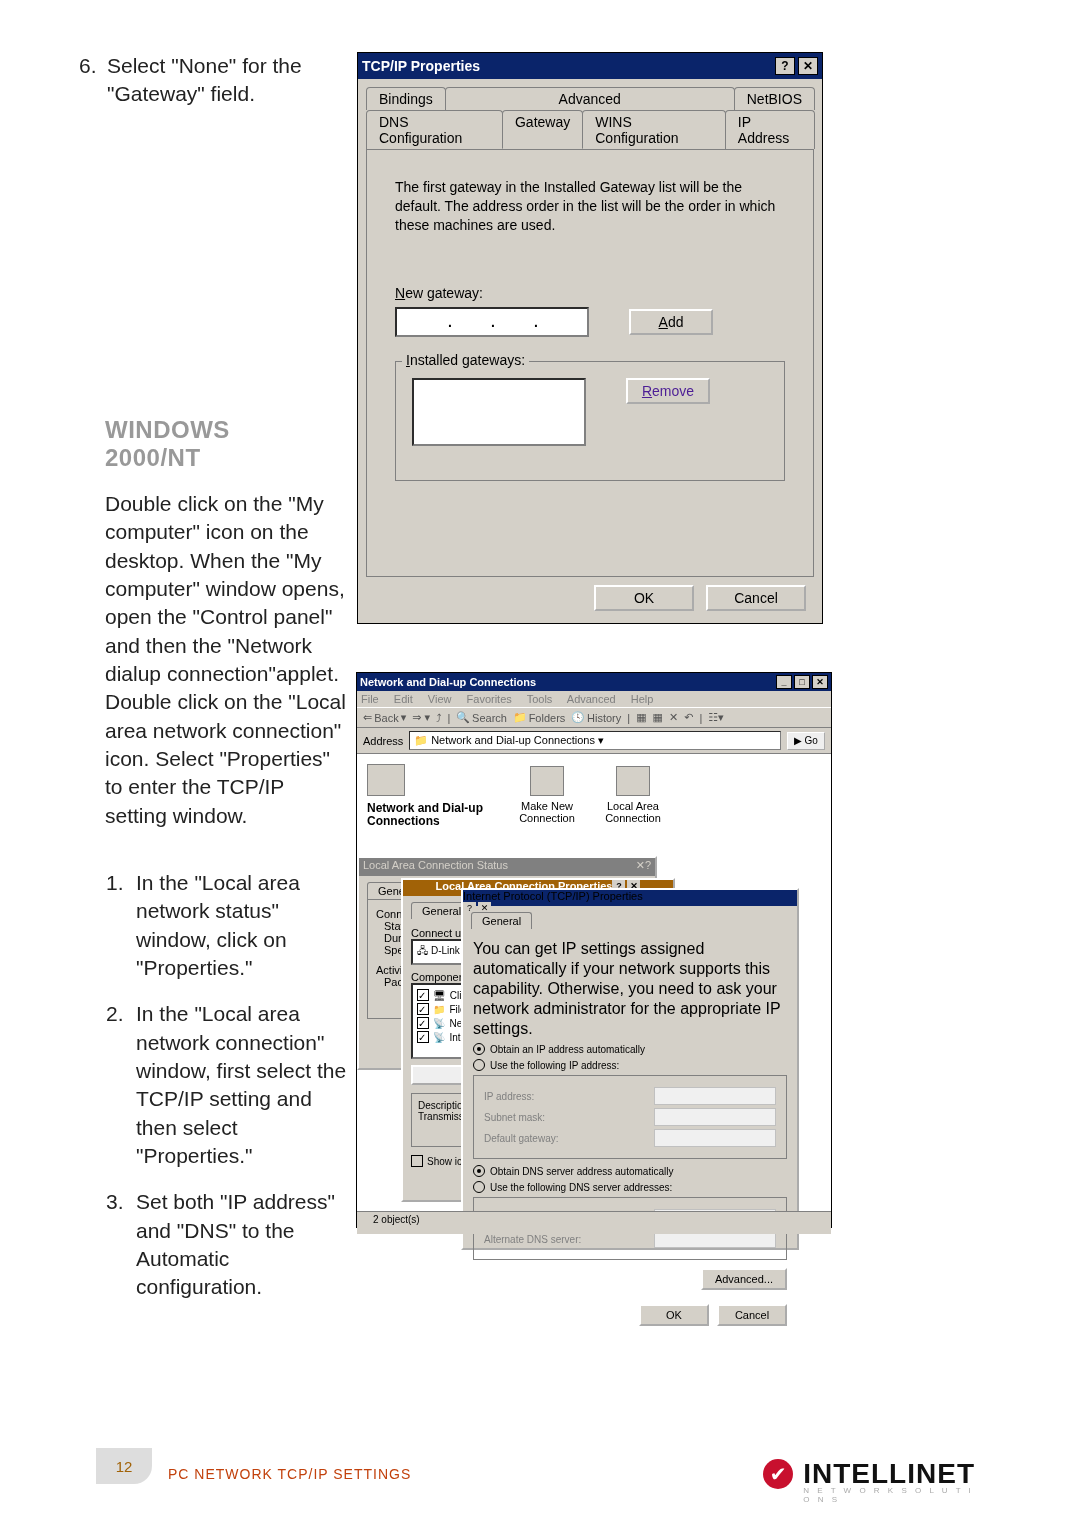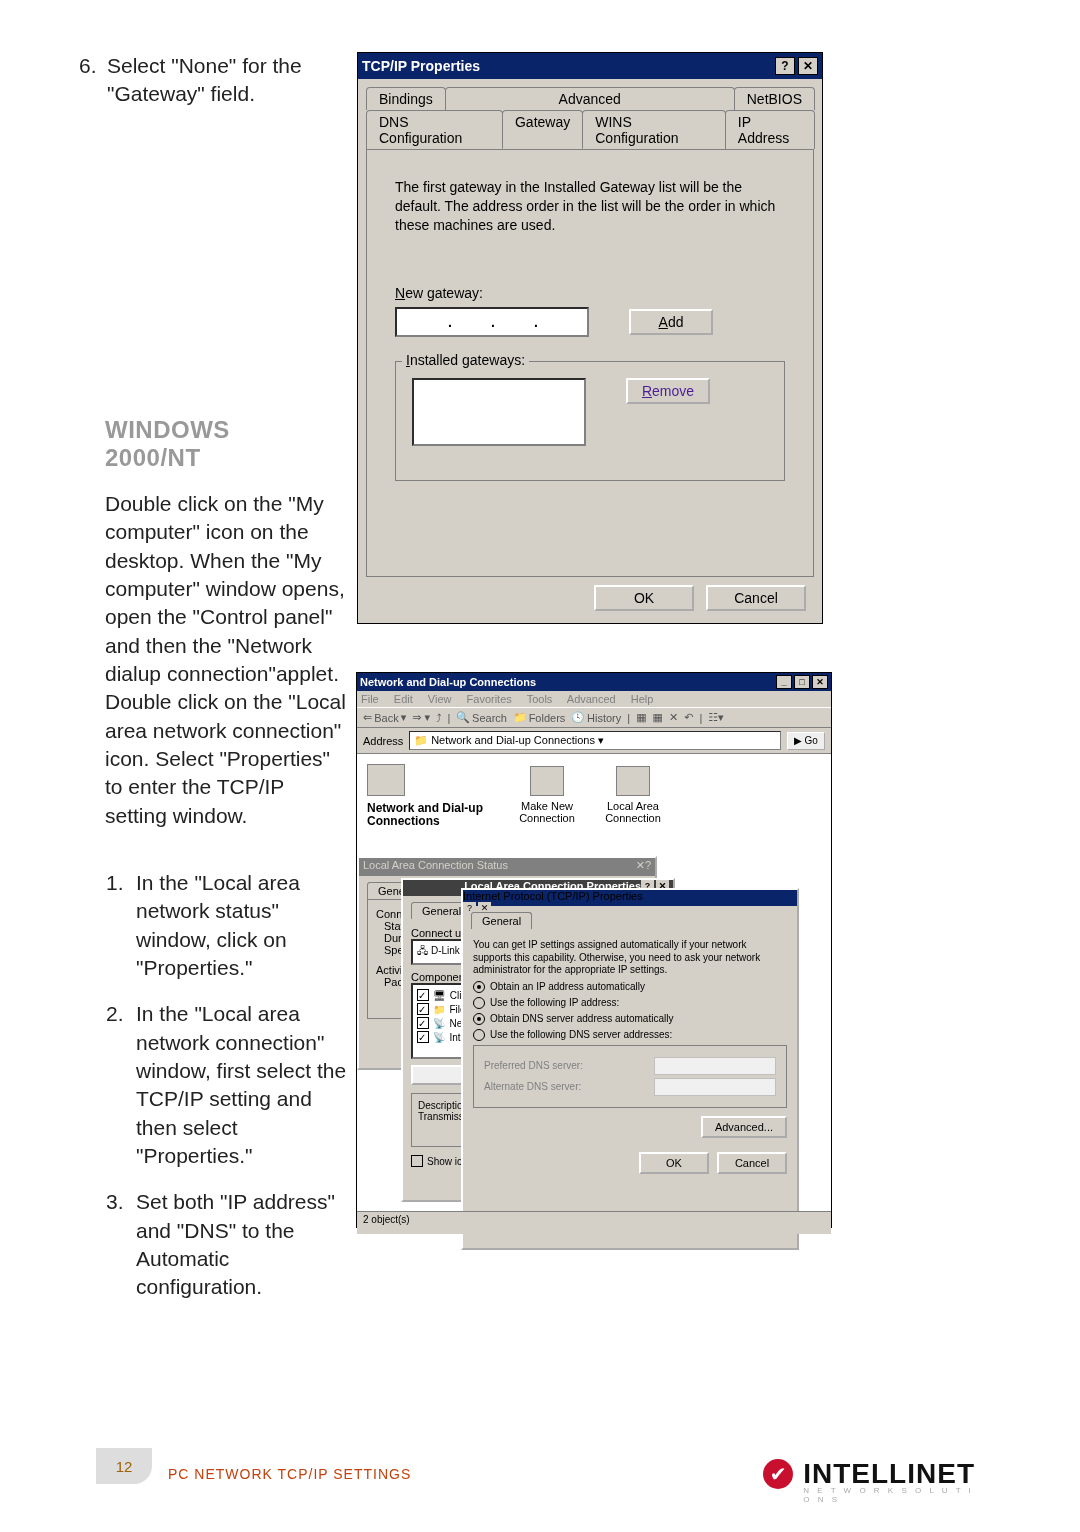--- a/index.html
+++ b/index.html
@@ -60,45 +60,45 @@
   .iconlabel{position:absolute;top:12px;text-align:center;font-size:11px;width:80px}
   .iconlabel .ic{width:32px;height:28px;margin:0 auto 4px;background:#d4d0c8;border:1px solid #808080}
   .ic1{left:150px}.ic2{left:236px}
   .statuswin{position:absolute;left:0;top:102px;width:296px;height:210px;background:#d4d0c8;border:2px outset #fff}
   .statuswin .st2{height:16px;background:#808080;color:#d4d0c8;font-size:11px;padding:1px 4px}
   .sttab{margin:6px 8px 0 8px;display:flex}
   .sttab .st{border:1px solid #808080;border-bottom:none;padding:2px 10px;font-size:11px;border-top-left-radius:3px;border-top-right-radius:3px}
   .stbody{border:1px solid #808080;margin:0 8px;padding:8px;font-size:11px;height:120px;box-sizing:border-box}
   .stbtns{position:absolute;bottom:8px;right:10px}
   .propwin{position:absolute;left:44px;top:124px;width:270px;height:320px;background:#d4d0c8;border:2px outset #fff}
-  .propwin .pt{height:16px;background:#404040;color:#fff;font-size:11px;padding:0 4px;display:flex;justify-content:flex-end;font-weight:bold}
+  .propwin .pt{height:16px;background:#a16207;color:#fff;font-size:11px;padding:0 4px;display:flex;justify-content:center;font-weight:bold}
   .pt .pctl{display:flex;gap:2px}
   .pt .pctl span{width:13px;height:12px;background:#d4d0c8;color:#000;font-size:9px;display:flex;align-items:center;justify-content:center}
   .pbody{padding:8px;font-size:11px}
   .pfield{display:flex;align-items:center;gap:6px;margin-bottom:6px}
   .pfield .pbox{flex:1;background:#fff;border:2px inset #808080;height:18px;padding:2px 4px;font-size:10px}
   .plist{background:#fff;border:2px inset #808080;height:64px;padding:4px;font-size:10px}
   .plist .row{display:flex;align-items:center;gap:4px;margin-bottom:2px}
   .plist .cb{width:10px;height:10px;border:1px solid #000;display:inline-block;background:#fff}
   .pbtnrow{display:flex;gap:6px;margin-top:6px}
   .pbtnrow .pb{flex:1;height:20px;border:2px outset #fff;font-size:10px}
   .pdesc{border:1px solid #808080;padding:6px;font-size:10px;margin-top:8px;height:40px}
   .pcheck{display:flex;align-items:center;gap:4px;margin-top:8px;font-size:10px}
   .tcpwin{position:absolute;left:104px;top:134px;width:334px;height:358px;background:#d4d0c8;border:2px outset #fff}
   .tcpwin .pt{height:16px;background:#0a246a}
   .tbody{padding:10px;font-size:11px}
-  .ttxt{font-size:10px;line-height:1.25;margin-bottom:0}
+  .ttxt{font-size:16px;line-height:1.25;margin-bottom:0}
   .radio{display:flex;align-items:center;gap:5px;margin:4px 0;font-size:10px}
   .radio .r{width:10px;height:10px;border-radius:50%;border:1px solid #000;display:inline-flex;align-items:center;justify-content:center}
   .radio .r.on::after{content:"";width:4px;height:4px;background:#000;border-radius:50%}
   .tfieldset{border:1px solid #808080;padding:8px 10px;margin-bottom:6px}
   .trow{display:flex;align-items:center;justify-content:space-between;margin:3px 0;font-size:10px;color:#808080}
   .trow .tip{width:120px;height:16px;background:#f0f0f0;border:1px solid #c0c0c0}
   .tbtns{display:flex;justify-content:flex-end;gap:8px;margin-top:8px}
-  .statusbar{position:absolute;left:0;right:0;bottom:0;height:18px;background:#d4d0c8;border-top:1px solid #808080;padding:2px 6px;font-size:10px}
+  .statusbar{position:absolute;left:0;right:0;bottom:0;height:18px;background:#d4d0c8;border-top:1px solid #808080;padding:2px 16px;font-size:10px}
 </style>
 </head>
 <body>
 
 <div class="page">
 
   <div class="step6">
     <span class="num">6.</span>
     <span>Select "None" for the "Gateway" field.</span>
   </div>
@@ -285,20 +285,34 @@
         <div class="tbody">
           <div class="ttxt">You can get IP settings assigned automatically if your network supports this capability. Otherwise, you need to ask your network administrator for the appropriate IP settings.</div>
           <div class="radio">
               <span class="r on"></span>
               <span>Obtain an IP address automatically</span>
             </div>
           <div class="radio">
               <span class="r"></span>
               <span>Use the following IP address:</span>
             </div>
+          <div class="tfieldset">
+            <div class="trow">
+                <span>IP address:</span>
+                <span class="tip"></span>
+              </div>
+            <div class="trow">
+                <span>Subnet mask:</span>
+                <span class="tip"></span>
+              </div>
+            <div class="trow">
+                <span>Default gateway:</span>
+                <span class="tip"></span>
+              </div>
+          </div>
           <div class="radio">
               <span class="r on"></span>
               <span>Obtain DNS server address automatically</span>
             </div>
           <div class="radio">
               <span class="r"></span>
               <span>Use the following DNS server addresses:</span>
             </div>
           <div class="tfieldset">
             <div class="trow">

